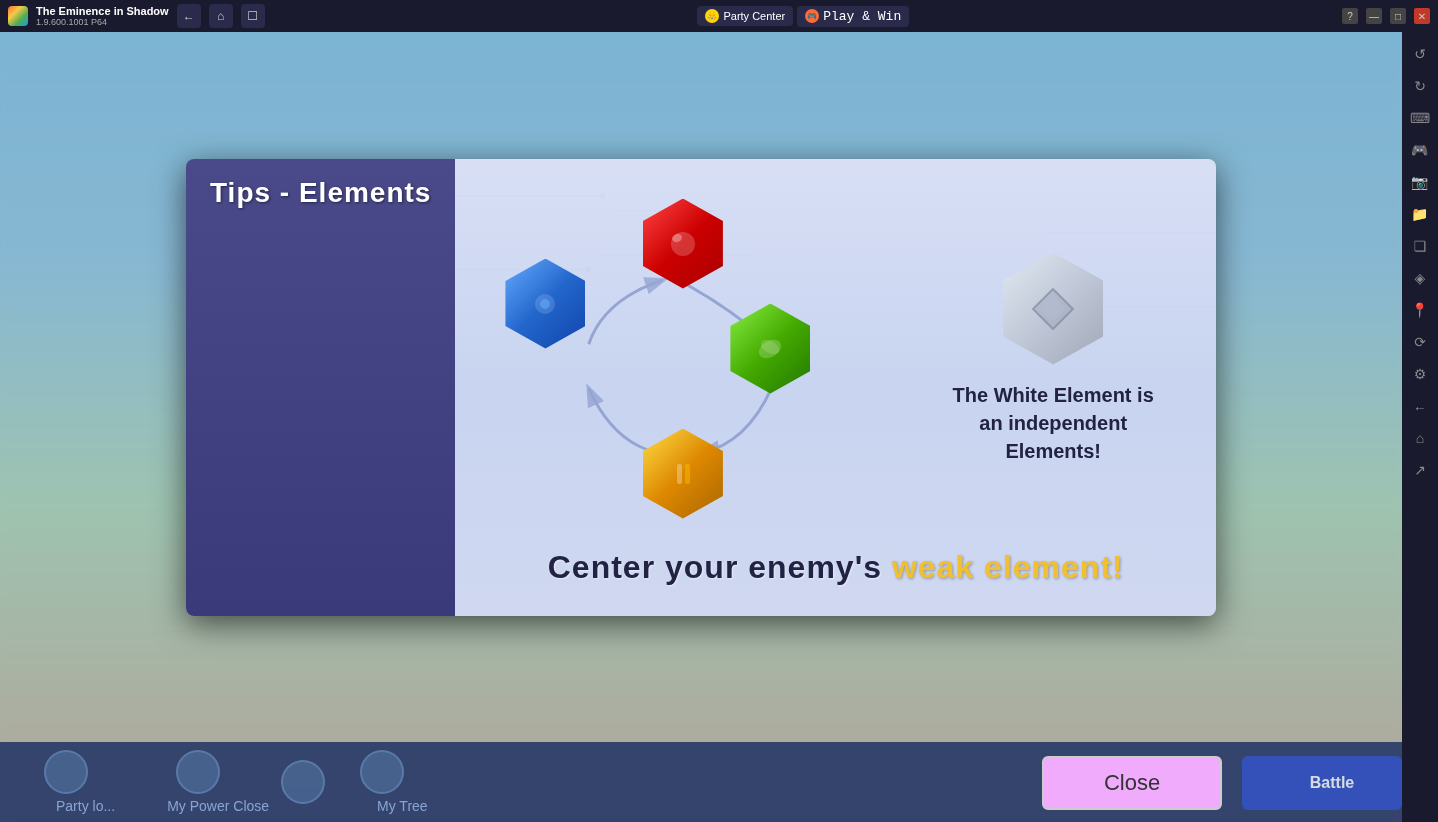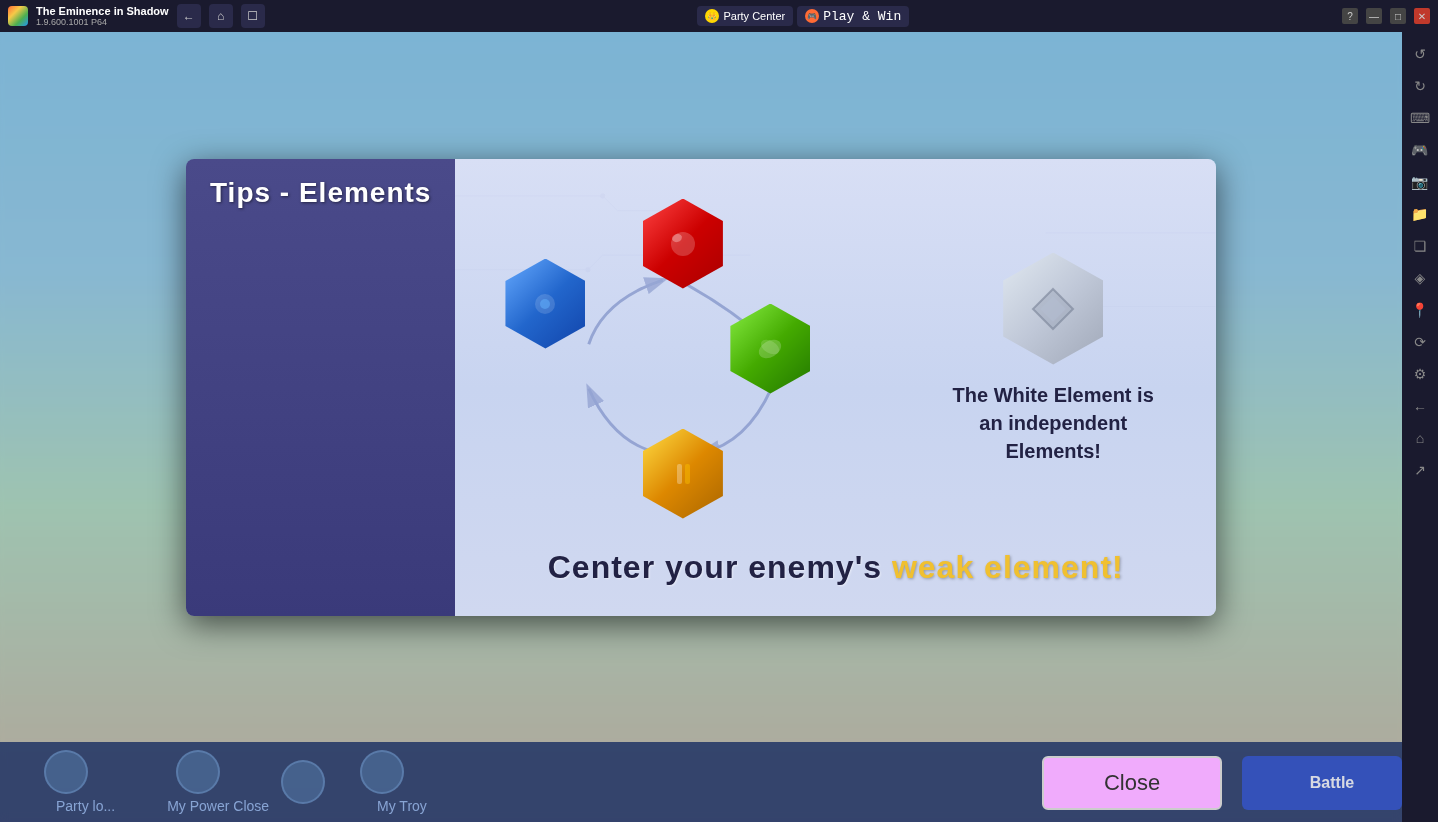--- a/index.html
+++ b/index.html
@@ -456,21 +456,21 @@
   </div>
   <div class="bottom-item">
     <div class="bottom-icon-circle"></div>
     <span class="bottom-label">My Power Close</span>
   </div>
   <div class="bottom-item">
     <div class="bottom-icon-circle"></div>
   </div>
   <div class="bottom-item">
     <div class="bottom-icon-circle"></div>
-    <span class="bottom-label">My Troy</span>
+    <span class="bottom-label">My Tree</span>
   </div>
   <div style="flex:1"></div>
 
   <button class="close-dialog-btn">
     <span>Close</span>
   </button>
 
   <div class="battle-btn">
     <span>Battle</span>
   </div>

